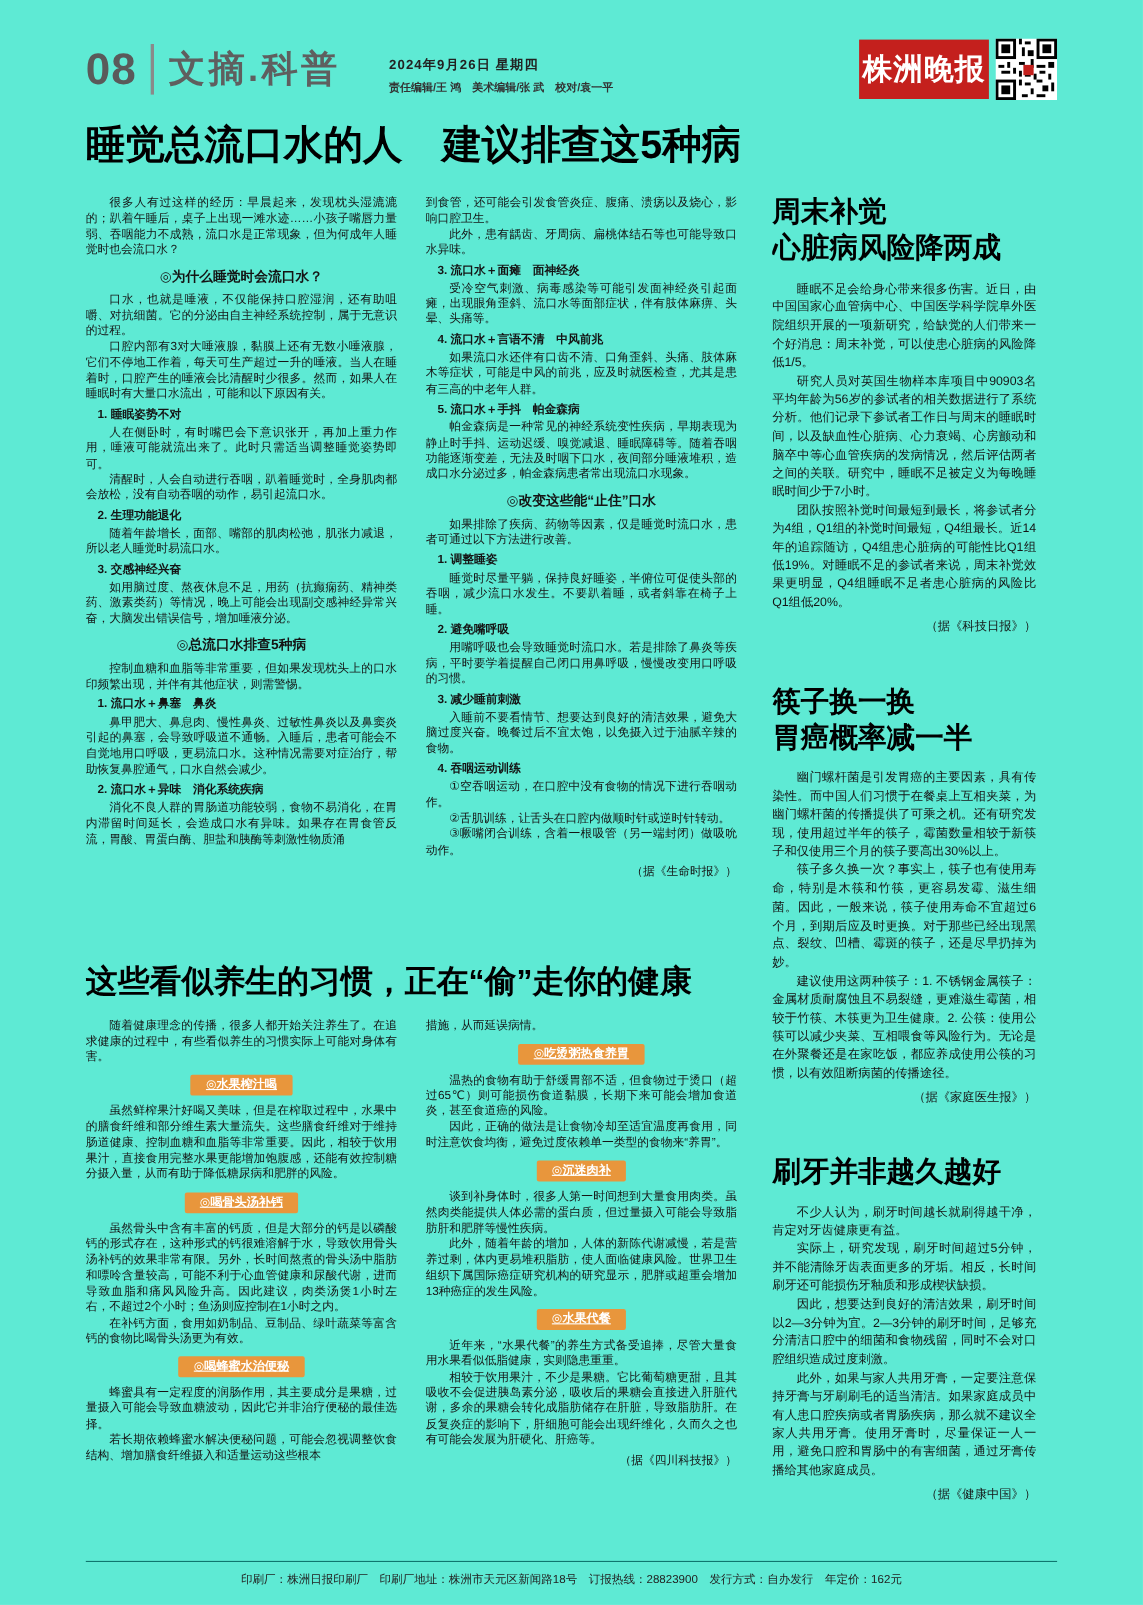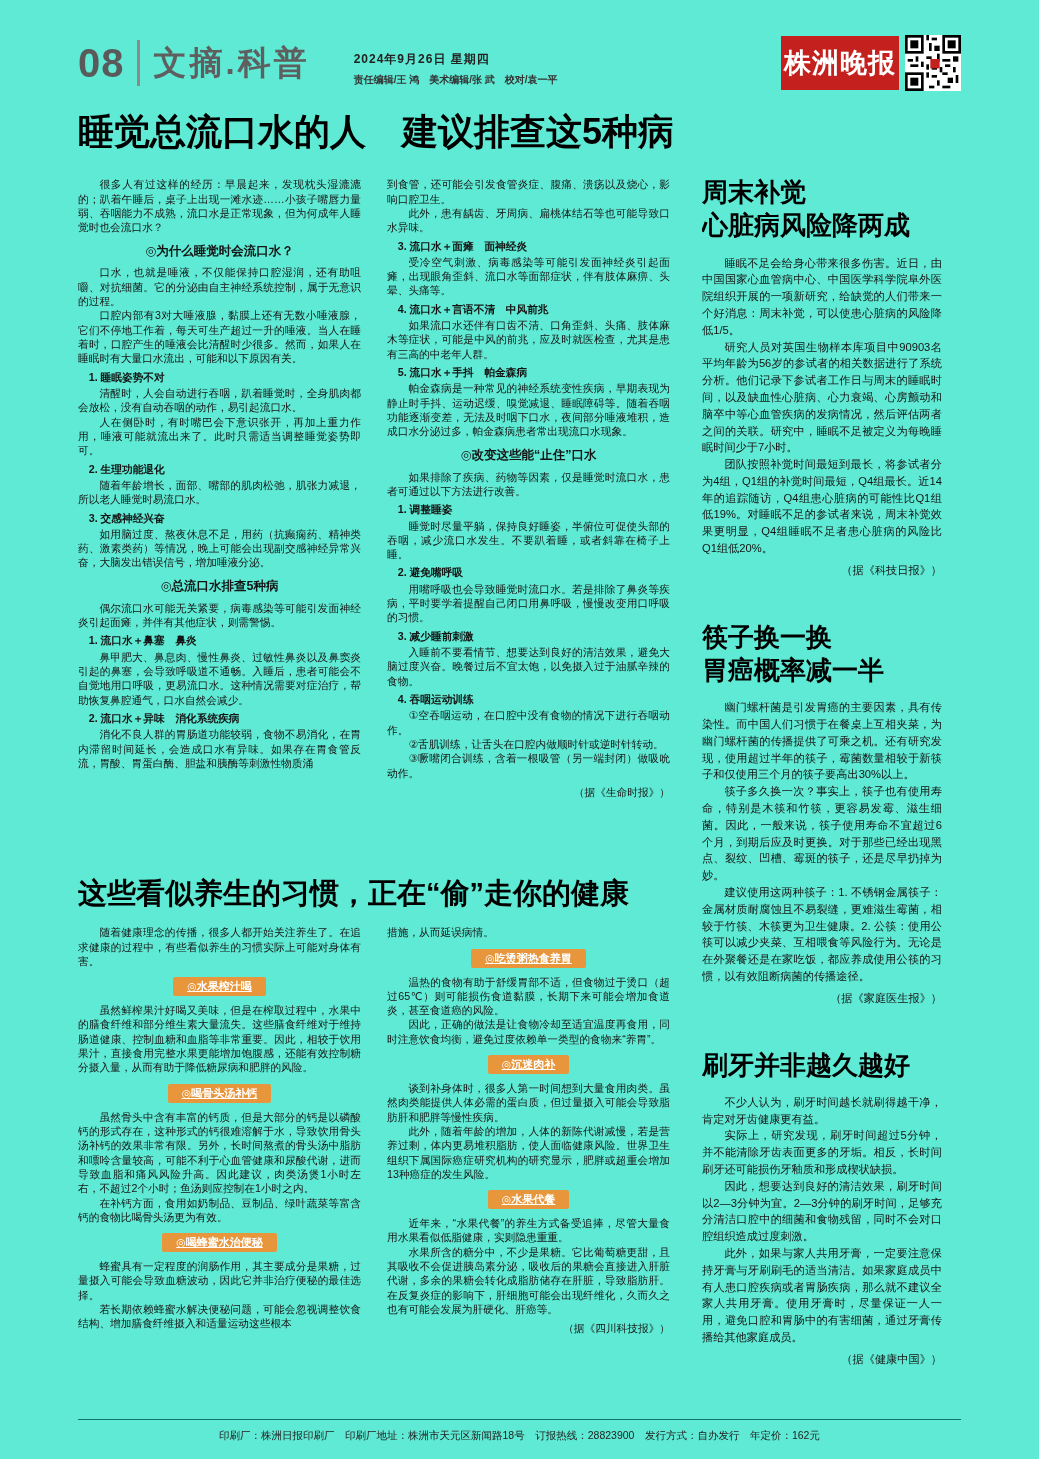--- a/index.html
+++ b/index.html
@@ -116,28 +116,28 @@
   <div class="left-region">
     <section>
       <h1 class="main-headline">睡觉总流口水的人　建议排查这5种病</h1>
       <div class="cols2 main-cols">
         <div class="col body-text">
             <div class="blk blk-p">很多人有过这样的经历：早晨起来，发现枕头湿漉漉的；趴着午睡后，桌子上出现一滩水迹……小孩子嘴唇力量弱、吞咽能力不成熟，流口水是正常现象，但为何成年人睡觉时也会流口水？</div>
             <div class="blk blk-h">◎为什么睡觉时会流口水？</div>
             <div class="blk blk-p">口水，也就是唾液，不仅能保持口腔湿润，还有助咀嚼、对抗细菌。它的分泌由自主神经系统控制，属于无意识的过程。</div>
             <div class="blk blk-p">口腔内部有3对大唾液腺，黏膜上还有无数小唾液腺，它们不停地工作着，每天可生产超过一升的唾液。当人在睡着时，口腔产生的唾液会比清醒时少很多。然而，如果人在睡眠时有大量口水流出，可能和以下原因有关。</div>
             <div class="blk blk-num">1. 睡眠姿势不对</div>
+            <div class="blk blk-p">人在侧卧时，有时嘴巴会下意识张开，再加上重力作用，唾液可能就流出来了。此时只需适当调整睡觉姿势即可。</div>
             <div class="blk blk-p">清醒时，人会自动进行吞咽，趴着睡觉时，全身肌肉都会放松，没有自动吞咽的动作，易引起流口水。</div>
-            <div class="blk blk-p">人在侧卧时，有时嘴巴会下意识张开，再加上重力作用，唾液可能就流出来了。此时只需适当调整睡觉姿势即可。</div>
             <div class="blk blk-num">2. 生理功能退化</div>
             <div class="blk blk-p">随着年龄增长，面部、嘴部的肌肉松弛，肌张力减退，所以老人睡觉时易流口水。</div>
             <div class="blk blk-num">3. 交感神经兴奋</div>
             <div class="blk blk-p">如用脑过度、熬夜休息不足，用药（抗癫痫药、精神类药、激素类药）等情况，晚上可能会出现副交感神经异常兴奋，大脑发出错误信号，增加唾液分泌。</div>
             <div class="blk blk-h">◎总流口水排查5种病</div>
-            <div class="blk blk-p">偶尔流口水可能无关紧要，病毒感染等可能引发面神经炎引起面瘫，并伴有其他症状，则需警惕。</div>
+            <div class="blk blk-p">控制血糖和血脂等非常重要，但如果发现枕头上的口水印频繁出现，并伴有其他症状，则需警惕。</div>
             <div class="blk blk-num">1. 流口水＋鼻塞　鼻炎</div>
             <div class="blk blk-p">鼻甲肥大、鼻息肉、慢性鼻炎、过敏性鼻炎以及鼻窦炎引起的鼻塞，会导致呼吸道不通畅。入睡后，患者可能会不自觉地用口呼吸，更易流口水。这种情况需要对症治疗，帮助恢复鼻腔通气，口水自然会减少。</div>
             <div class="blk blk-num">2. 流口水＋异味　消化系统疾病</div>
             <div class="blk blk-p">消化不良人群的胃肠道功能较弱，食物不易消化，在胃内滞留时间延长，会造成口水有异味。如果存在胃食管反流，胃酸、胃蛋白酶、胆盐和胰酶等刺激性物质涌</div>
           </div>
         <div class="col body-text">
             <div class="blk blk-cont">到食管，还可能会引发食管炎症、腹痛、溃疡以及烧心，影响口腔卫生。</div>
             <div class="blk blk-p">此外，患有龋齿、牙周病、扁桃体结石等也可能导致口水异味。</div>
             <div class="blk blk-num">3. 流口水＋面瘫　面神经炎</div>
             <div class="blk blk-p">受冷空气刺激、病毒感染等可能引发面神经炎引起面瘫，出现眼角歪斜、流口水等面部症状，伴有肢体麻痹、头晕、头痛等。</div>
@@ -179,21 +179,21 @@
         <div class="col body-text">
             <div class="blk blk-cont">措施，从而延误病情。</div>
             <div class="blk blk-tag">◎吃烫粥热食养胃</div>
             <div class="blk blk-p">温热的食物有助于舒缓胃部不适，但食物过于烫口（超过65℃）则可能损伤食道黏膜，长期下来可能会增加食道炎，甚至食道癌的风险。</div>
             <div class="blk blk-p">因此，正确的做法是让食物冷却至适宜温度再食用，同时注意饮食均衡，避免过度依赖单一类型的食物来“养胃”。</div>
             <div class="blk blk-tag">◎沉迷肉补</div>
             <div class="blk blk-p">谈到补身体时，很多人第一时间想到大量食用肉类。虽然肉类能提供人体必需的蛋白质，但过量摄入可能会导致脂肪肝和肥胖等慢性疾病。</div>
             <div class="blk blk-p">此外，随着年龄的增加，人体的新陈代谢减慢，若是营养过剩，体内更易堆积脂肪，使人面临健康风险。世界卫生组织下属国际癌症研究机构的研究显示，肥胖或超重会增加13种癌症的发生风险。</div>
             <div class="blk blk-tag">◎水果代餐</div>
             <div class="blk blk-p">近年来，“水果代餐”的养生方式备受追捧，尽管大量食用水果看似低脂健康，实则隐患重重。</div>
-            <div class="blk blk-p">水果所含的糖分中，不少是果糖。它比葡萄糖更甜，且其吸收不会促进胰岛素分泌，吸收后的果糖会直接进入肝脏代谢，多余的果糖会转化成脂肪储存在肝脏，导致脂肪肝。在反复炎症的影响下，肝细胞可能会出现纤维化，久而久之也有可能会发展为肝硬化、肝癌等。</div>
+            <div class="blk blk-p">相较于饮用果汁，不少是果糖。它比葡萄糖更甜，且其吸收不会促进胰岛素分泌，吸收后的果糖会直接进入肝脏代谢，多余的果糖会转化成脂肪储存在肝脏，导致脂肪肝。在反复炎症的影响下，肝细胞可能会出现纤维化，久而久之也有可能会发展为肝硬化、肝癌等。</div>
             <div class="blk blk-attr">（据《四川科技报》）</div>
           </div>
       </div>
     </section>
   </div>
 
   <aside class="sidebar">
     <section class="sb-article">
       <h2 class="sb-title">
         <span class="sb-line">周末补觉</span>

